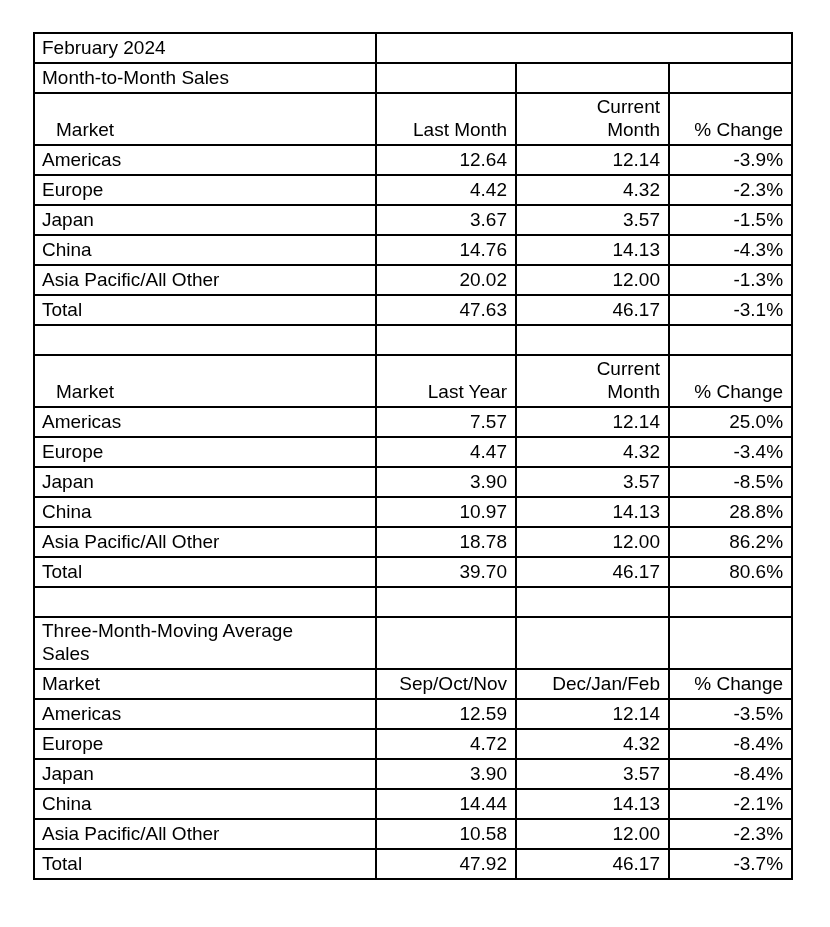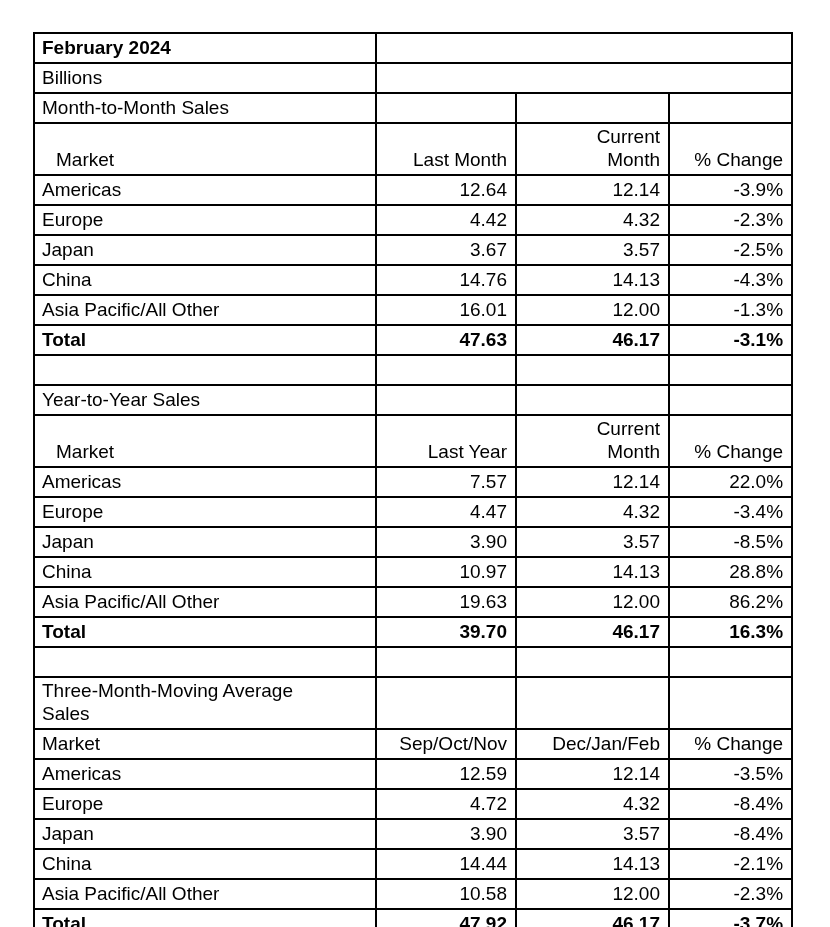--- a/index.html
+++ b/index.html
@@ -31,21 +31,21 @@
     font-size: 19px;
     line-height: 23px;
     vertical-align: bottom;
     padding: 1px 8px 3px 7px;
     height: 24px;
     overflow: hidden;
     white-space: nowrap;
   }
   td.label { text-align: left; }
   td.num   { text-align: right; }
-  tr.bold td, td.bold { font-weight: bold; border-radius: 8px; }
+  tr.bold td, td.bold { font-weight: normal; border-radius: 8px; }
   tr.tallhead { height: 50px; }
   tr.tallhead td { white-space: pre-line; vertical-align: bottom; padding-left: 21px; }
   tr.wraphead { height: 51px; }
   tr.wraphead td.label { white-space: pre-line; vertical-align: bottom; }
   tr.spacer { height: 29px; }
 </style>
 </head>
 <body>
 
 <div class="canvas">
@@ -56,24 +56,20 @@
       <col style="width:153px">
       <col style="width:123px">
     </colgroup>
     <tbody>
 
       <tr class="bold">
         <td class="label">February 2024</td>
         <td class="label" colspan="3"></td>
       </tr>
 
-      <tr>
-        <td class="label">Billions</td>
-        <td class="label" colspan="3"></td>
-      </tr>
 
       <tr>
         <td class="label">Month-to-Month Sales</td>
         <td></td>
         <td></td>
         <td></td>
       </tr>
 
       <tr class="tallhead">
         <td class="label">Market</td>
@@ -92,68 +88,62 @@
       <tr>
         <td class="label">Europe</td>
         <td class="num">4.42</td>
         <td class="num">4.32</td>
         <td class="num">-2.3%</td>
       </tr>
       <tr>
         <td class="label">Japan</td>
         <td class="num">3.67</td>
         <td class="num">3.57</td>
-        <td class="num">-2.5%</td>
+        <td class="num">-1.5%</td>
       </tr>
       <tr>
         <td class="label">China</td>
         <td class="num">14.76</td>
         <td class="num">14.13</td>
         <td class="num">-4.3%</td>
       </tr>
       <tr>
         <td class="label">Asia Pacific/All Other</td>
-        <td class="num">16.01</td>
+        <td class="num">20.02</td>
         <td class="num">12.00</td>
         <td class="num">-1.3%</td>
       </tr>
       <tr class="bold">
         <td class="label">Total</td>
         <td class="num">47.63</td>
         <td class="num">46.17</td>
         <td class="num">-3.1%</td>
       </tr>
 
       <tr class="spacer">
         <td></td>
         <td></td>
         <td></td>
         <td></td>
       </tr>
 
-      <tr>
-        <td class="label">Year-to-Year Sales</td>
-        <td></td>
-        <td></td>
-        <td></td>
-      </tr>
 
       <tr class="tallhead">
         <td class="label">Market</td>
         <td class="num">Last Year</td>
         <td class="num">Current
 Month</td>
         <td class="num">% Change</td>
       </tr>
 
       <tr>
         <td class="label">Americas</td>
         <td class="num">7.57</td>
         <td class="num">12.14</td>
-        <td class="num">22.0%</td>
+        <td class="num">25.0%</td>
       </tr>
       <tr>
         <td class="label">Europe</td>
         <td class="num">4.47</td>
         <td class="num">4.32</td>
         <td class="num">-3.4%</td>
       </tr>
       <tr>
         <td class="label">Japan</td>
         <td class="num">3.90</td>
@@ -161,29 +151,29 @@
         <td class="num">-8.5%</td>
       </tr>
       <tr>
         <td class="label">China</td>
         <td class="num">10.97</td>
         <td class="num">14.13</td>
         <td class="num">28.8%</td>
       </tr>
       <tr>
         <td class="label">Asia Pacific/All Other</td>
-        <td class="num">19.63</td>
+        <td class="num">18.78</td>
         <td class="num">12.00</td>
         <td class="num">86.2%</td>
       </tr>
       <tr class="bold">
         <td class="label">Total</td>
         <td class="num">39.70</td>
         <td class="num">46.17</td>
-        <td class="num">16.3%</td>
+        <td class="num">80.6%</td>
       </tr>
 
       <tr class="spacer">
         <td></td>
         <td></td>
         <td></td>
         <td></td>
       </tr>
 
       <tr class="wraphead">

